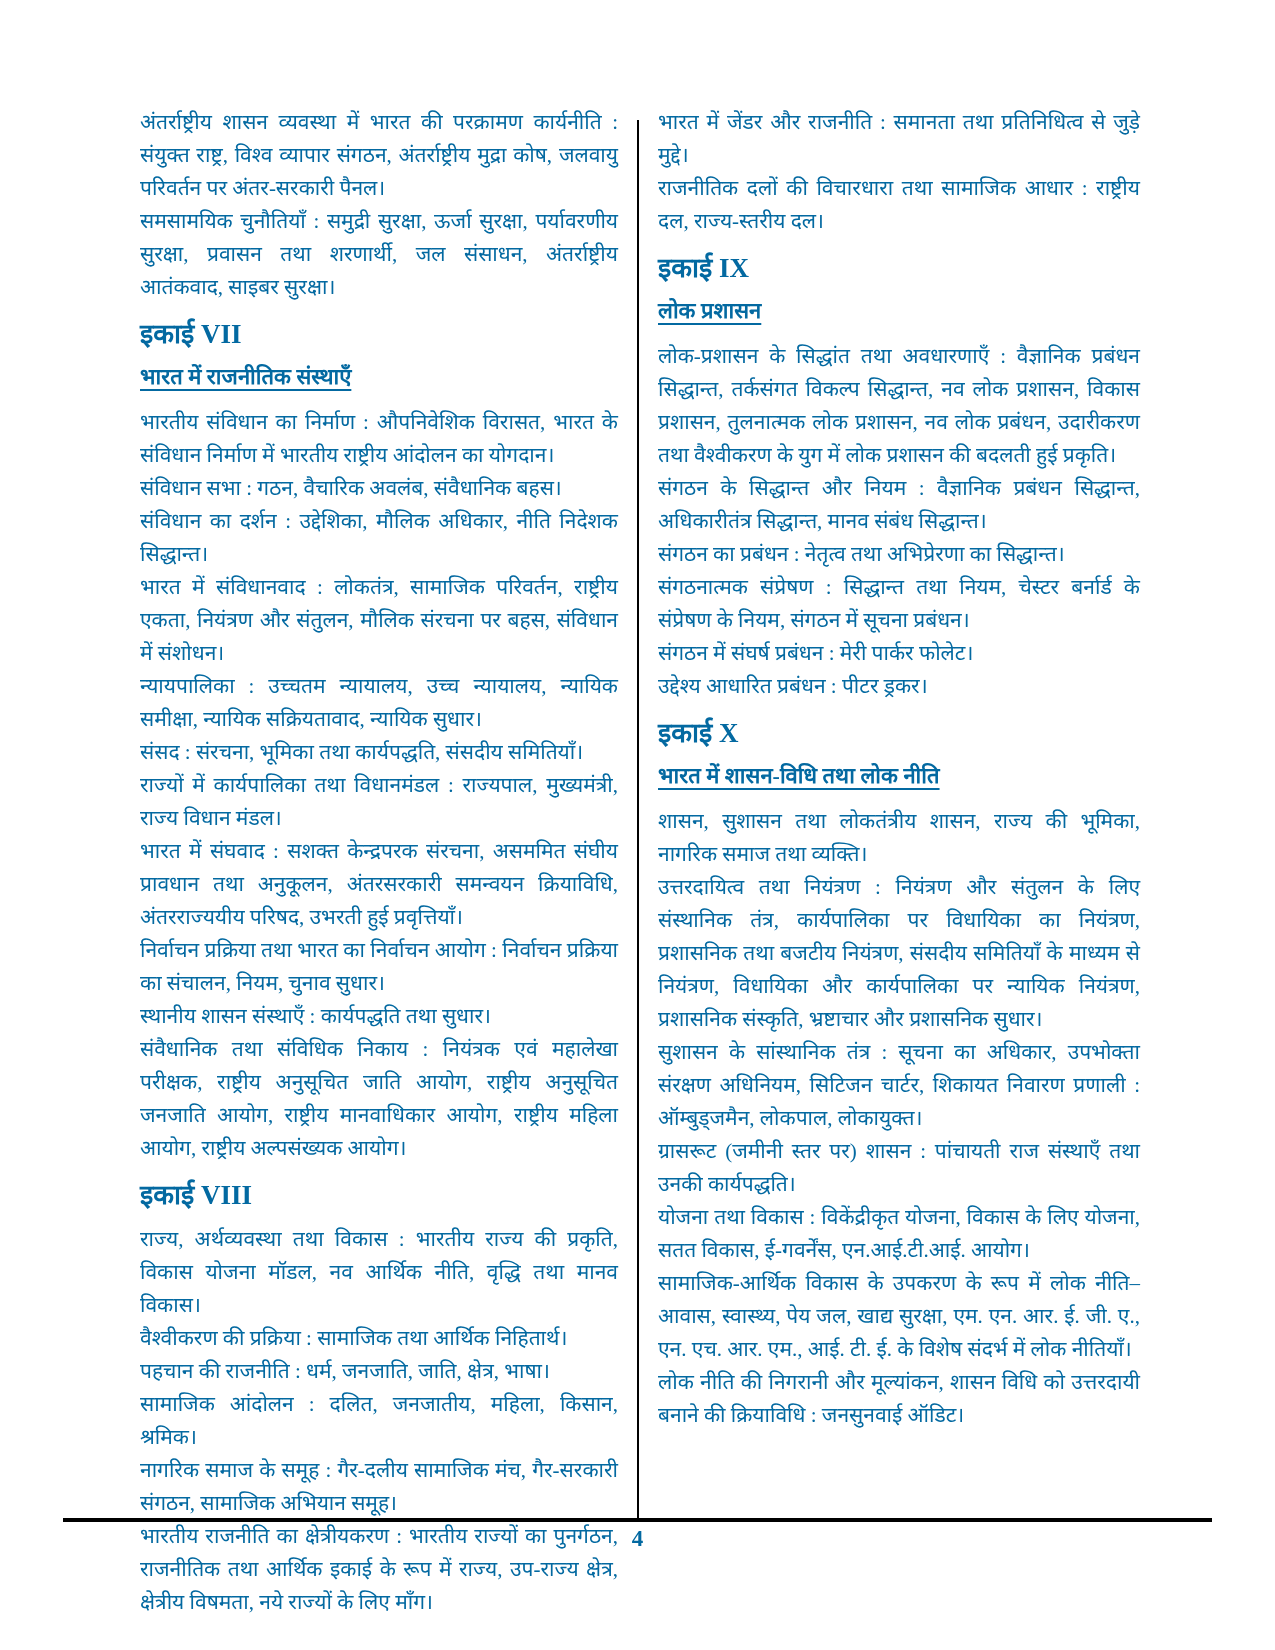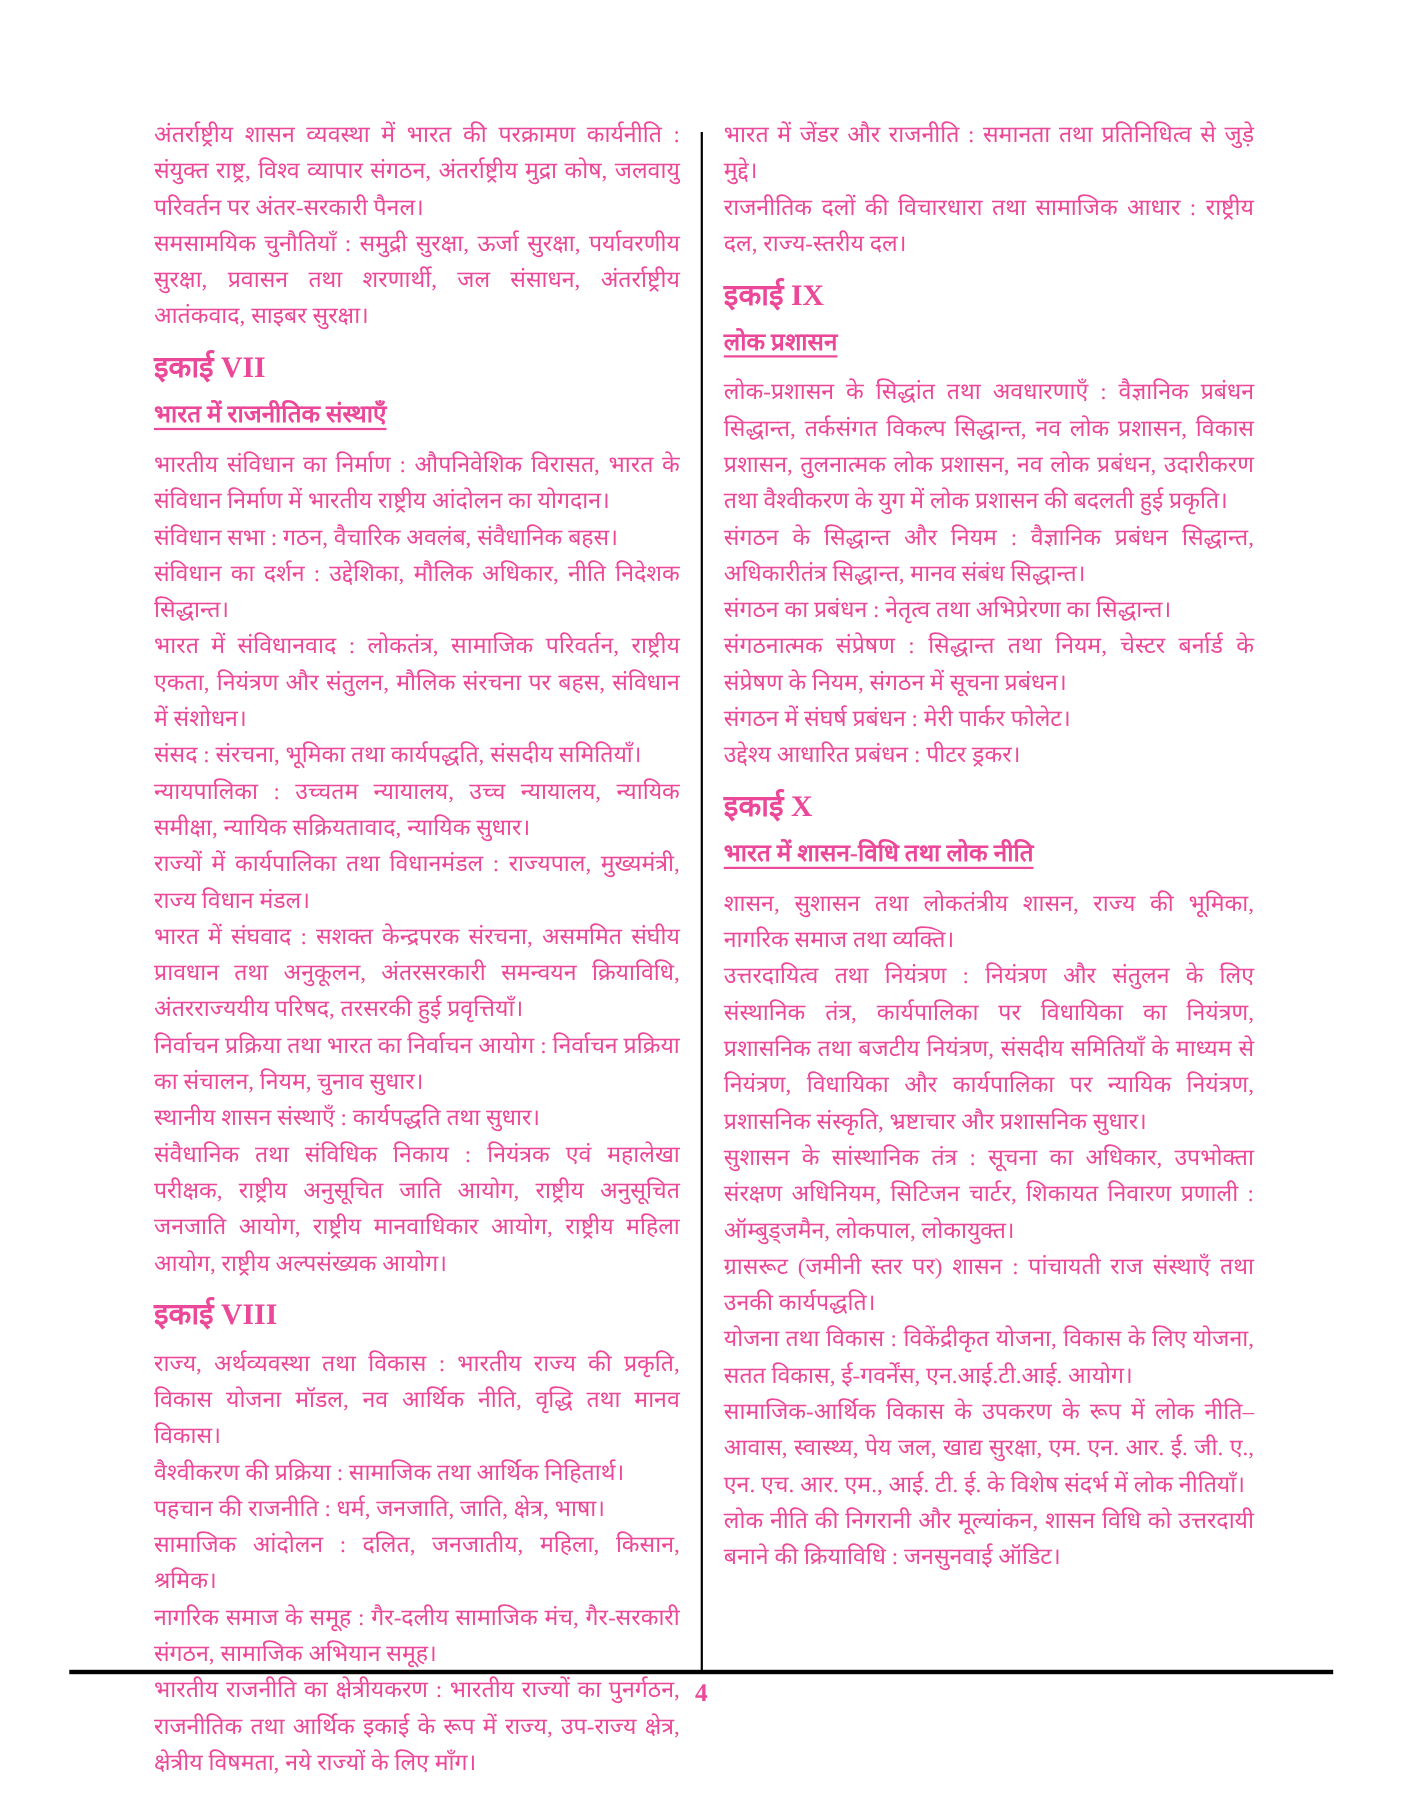--- a/index.html
+++ b/index.html
@@ -6,21 +6,21 @@
     margin: 0;
     padding: 0;
     background: #ffffff;
   }
   .page {
     position: relative;
     width: 1275px;
     height: 1650px;
     background: #ffffff;
     font-family: "Liberation Serif", "DejaVu Serif", serif;
-    color: #ec4899;
+    color: #0369a1;
     overflow: hidden;
   }
   .columns {
     position: absolute;
     top: 106px;
     left: 140px;
     width: 1002px;
     display: flex;
   }
   .col {
@@ -80,24 +80,24 @@
         <p class="para">अंतर्राष्ट्रीय शासन व्यवस्था में भारत की परक्रामण कार्यनीति : संयुक्त राष्ट्र, विश्व व्यापार संगठन, अंतर्राष्ट्रीय मुद्रा कोष, जलवायु परिवर्तन पर अंतर-सरकारी पैनल।</p>
         <p class="para">समसामयिक चुनौतियाँ : समुद्री सुरक्षा, ऊर्जा सुरक्षा, पर्यावरणीय सुरक्षा, प्रवासन तथा शरणार्थी, जल संसाधन, अंतर्राष्ट्रीय आतंकवाद, साइबर सुरक्षा।</p>
         <div class="unit-heading">
           <div class="unit-number">इकाई VII</div>
           <div class="unit-title">भारत में राजनीतिक संस्थाएँ</div>
         </div>
         <p class="para">भारतीय संविधान का निर्माण : औपनिवेशिक विरासत, भारत के संविधान निर्माण में भारतीय राष्ट्रीय आंदोलन का योगदान।</p>
         <p class="para">संविधान सभा : गठन, वैचारिक अवलंब, संवैधानिक बहस।</p>
         <p class="para">संविधान का दर्शन : उद्देशिका, मौलिक अधिकार, नीति निदेशक सिद्धान्त।</p>
         <p class="para">भारत में संविधानवाद : लोकतंत्र, सामाजिक परिवर्तन, राष्ट्रीय एकता, नियंत्रण और संतुलन, मौलिक संरचना पर बहस, संविधान में संशोधन।</p>
+        <p class="para">न्यायपालिका : उच्चतम न्यायालय, उच्च न्यायालय, न्यायिक समीक्षा, न्यायिक सक्रियतावाद, न्यायिक सुधार।</p>
         <p class="para">संसद : संरचना, भूमिका तथा कार्यपद्धति, संसदीय समितियाँ।</p>
-        <p class="para">न्यायपालिका : उच्चतम न्यायालय, उच्च न्यायालय, न्यायिक समीक्षा, न्यायिक सक्रियतावाद, न्यायिक सुधार।</p>
         <p class="para">राज्यों में कार्यपालिका तथा विधानमंडल : राज्यपाल, मुख्यमंत्री, राज्य विधान मंडल।</p>
-        <p class="para">भारत में संघवाद : सशक्त केन्द्रपरक संरचना, असममित संघीय प्रावधान तथा अनुकूलन, अंतरसरकारी समन्वयन क्रियाविधि, अंतरराज्ययीय परिषद, तरसरकी हुई प्रवृत्तियाँ।</p>
+        <p class="para">भारत में संघवाद : सशक्त केन्द्रपरक संरचना, असममित संघीय प्रावधान तथा अनुकूलन, अंतरसरकारी समन्वयन क्रियाविधि, अंतरराज्ययीय परिषद, उभरती हुई प्रवृत्तियाँ।</p>
         <p class="para">निर्वाचन प्रक्रिया तथा भारत का निर्वाचन आयोग : निर्वाचन प्रक्रिया का संचालन, नियम, चुनाव सुधार।</p>
         <p class="para">स्थानीय शासन संस्थाएँ : कार्यपद्धति तथा सुधार।</p>
         <p class="para">संवैधानिक तथा संविधिक निकाय : नियंत्रक एवं महालेखा परीक्षक, राष्ट्रीय अनुसूचित जाति आयोग, राष्ट्रीय अनुसूचित जनजाति आयोग, राष्ट्रीय मानवाधिकार आयोग, राष्ट्रीय महिला आयोग, राष्ट्रीय अल्पसंख्यक आयोग।</p>
         <div class="unit-heading">
           <div class="unit-number">इकाई VIII</div>
         </div>
         <p class="para">राज्य, अर्थव्यवस्था तथा विकास : भारतीय राज्य की प्रकृति, विकास योजना मॉडल, नव आर्थिक नीति, वृद्धि तथा मानव विकास।</p>
         <p class="para">वैश्वीकरण की प्रक्रिया : सामाजिक तथा आर्थिक निहितार्थ।</p>
         <p class="para">पहचान की राजनीति : धर्म, जनजाति, जाति, क्षेत्र, भाषा।</p>
         <p class="para">सामाजिक आंदोलन : दलित, जनजातीय, महिला, किसान, श्रमिक।</p>

